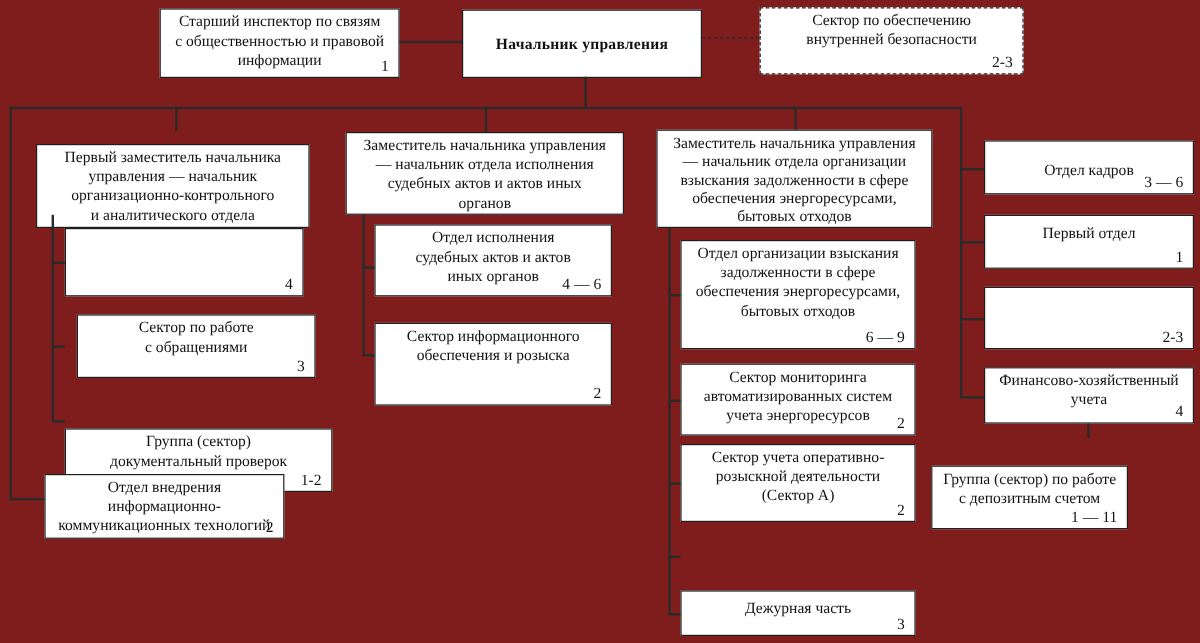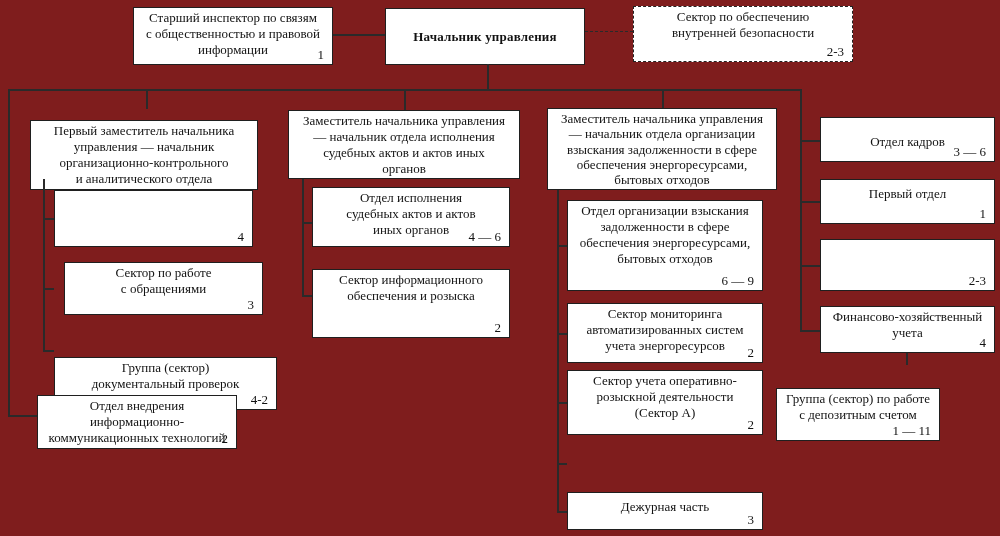--- a/index.html
+++ b/index.html
@@ -52,21 +52,21 @@
     <span class="num">4</span>
   </div>
   <div class="box" style="left:64px;top:262px;width:199px;height:53px;">
     <span class="lbl">Сектор по работе
 с обращениями</span>
     <span class="num">3</span>
   </div>
   <div class="box" style="left:54px;top:324px;width:223px;height:53px;margin-top:33px;">
     <span class="lbl">Группа (сектор)
 документальный проверок</span>
-    <span class="num">4-2</span>
+    <span class="num">1-2</span>
   </div>
   <div class="box" style="left:37px;top:384px;width:200px;height:54px;margin-top:11px;">
     <span class="lbl">Отдел внедрения информационно-
 коммуникационных технологий</span>
     <span class="num">2</span>
   </div>
 
   <div class="box" style="left:288px;top:110px;width:232px;height:69px;">
     <span class="lbl">Заместитель начальника управления
 — начальник отдела исполнения

